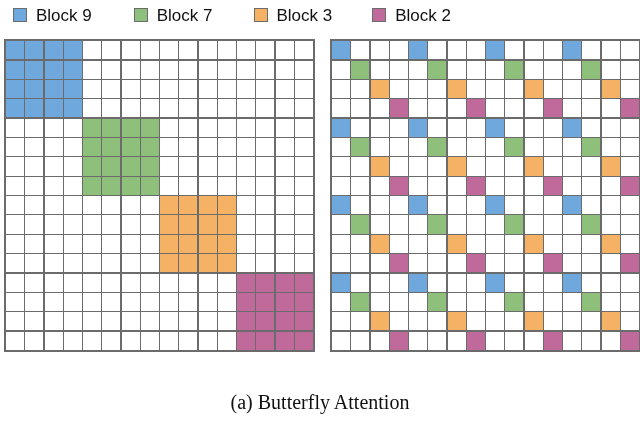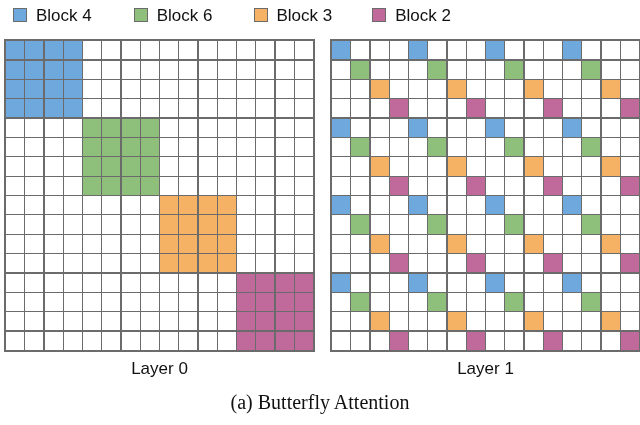--- a/index.html
+++ b/index.html
@@ -95,25 +95,25 @@
     line-height: 26px;
     color: #111111;
   }
 </style>
 </head>
 <body>
 
 <div id="legend">
   <div class="legend-item" id="li0">
     <span class="legend-swatch" style="background: rgb(111, 168, 220);"></span>
-    <span class="legend-label">Block 4</span>
+    <span class="legend-label">Block 9</span>
   </div>
   <div class="legend-item" id="li1">
     <span class="legend-swatch" style="background: rgb(142, 192, 124);"></span>
-    <span class="legend-label">Block 6</span>
+    <span class="legend-label">Block 7</span>
   </div>
   <div class="legend-item" id="li2">
     <span class="legend-swatch" style="background: rgb(245, 178, 100);"></span>
     <span class="legend-label">Block 3</span>
   </div>
   <div class="legend-item" id="li3">
     <span class="legend-swatch" style="background: rgb(192, 106, 155);"></span>
     <span class="legend-label">Block 2</span>
   </div>
 </div>
@@ -370,21 +370,20 @@
       <div class="cell" style="background: rgb(255, 255, 255);"></div>
       <div class="cell" style="background: rgb(255, 255, 255);"></div>
       <div class="cell" style="background: rgb(255, 255, 255);"></div>
       <div class="cell" style="background: rgb(255, 255, 255);"></div>
       <div class="cell" style="background: rgb(255, 255, 255);"></div>
       <div class="cell" style="background: rgb(192, 106, 155);"></div>
       <div class="cell" style="background: rgb(192, 106, 155);"></div>
       <div class="cell" style="background: rgb(192, 106, 155);"></div>
       <div class="cell" style="background: rgb(192, 106, 155);"></div>
     </div>
-  <div class="panel-label">Layer 0</div>
 </div>
 
 <div class="grid-panel" id="panel-right">
   <div class="grid" id="grid-1">
       <div class="cell" style="background: rgb(111, 168, 220);"></div>
       <div class="cell" style="background: rgb(255, 255, 255);"></div>
       <div class="cell" style="background: rgb(255, 255, 255);"></div>
       <div class="cell" style="background: rgb(255, 255, 255);"></div>
       <div class="cell" style="background: rgb(111, 168, 220);"></div>
       <div class="cell" style="background: rgb(255, 255, 255);"></div>
@@ -632,16 +631,15 @@
       <div class="cell" style="background: rgb(192, 106, 155);"></div>
       <div class="cell" style="background: rgb(255, 255, 255);"></div>
       <div class="cell" style="background: rgb(255, 255, 255);"></div>
       <div class="cell" style="background: rgb(255, 255, 255);"></div>
       <div class="cell" style="background: rgb(192, 106, 155);"></div>
       <div class="cell" style="background: rgb(255, 255, 255);"></div>
       <div class="cell" style="background: rgb(255, 255, 255);"></div>
       <div class="cell" style="background: rgb(255, 255, 255);"></div>
       <div class="cell" style="background: rgb(192, 106, 155);"></div>
     </div>
-  <div class="panel-label">Layer 1</div>
 </div>
 
 <div id="caption">(a) Butterfly Attention</div>
 
 </body></html>

